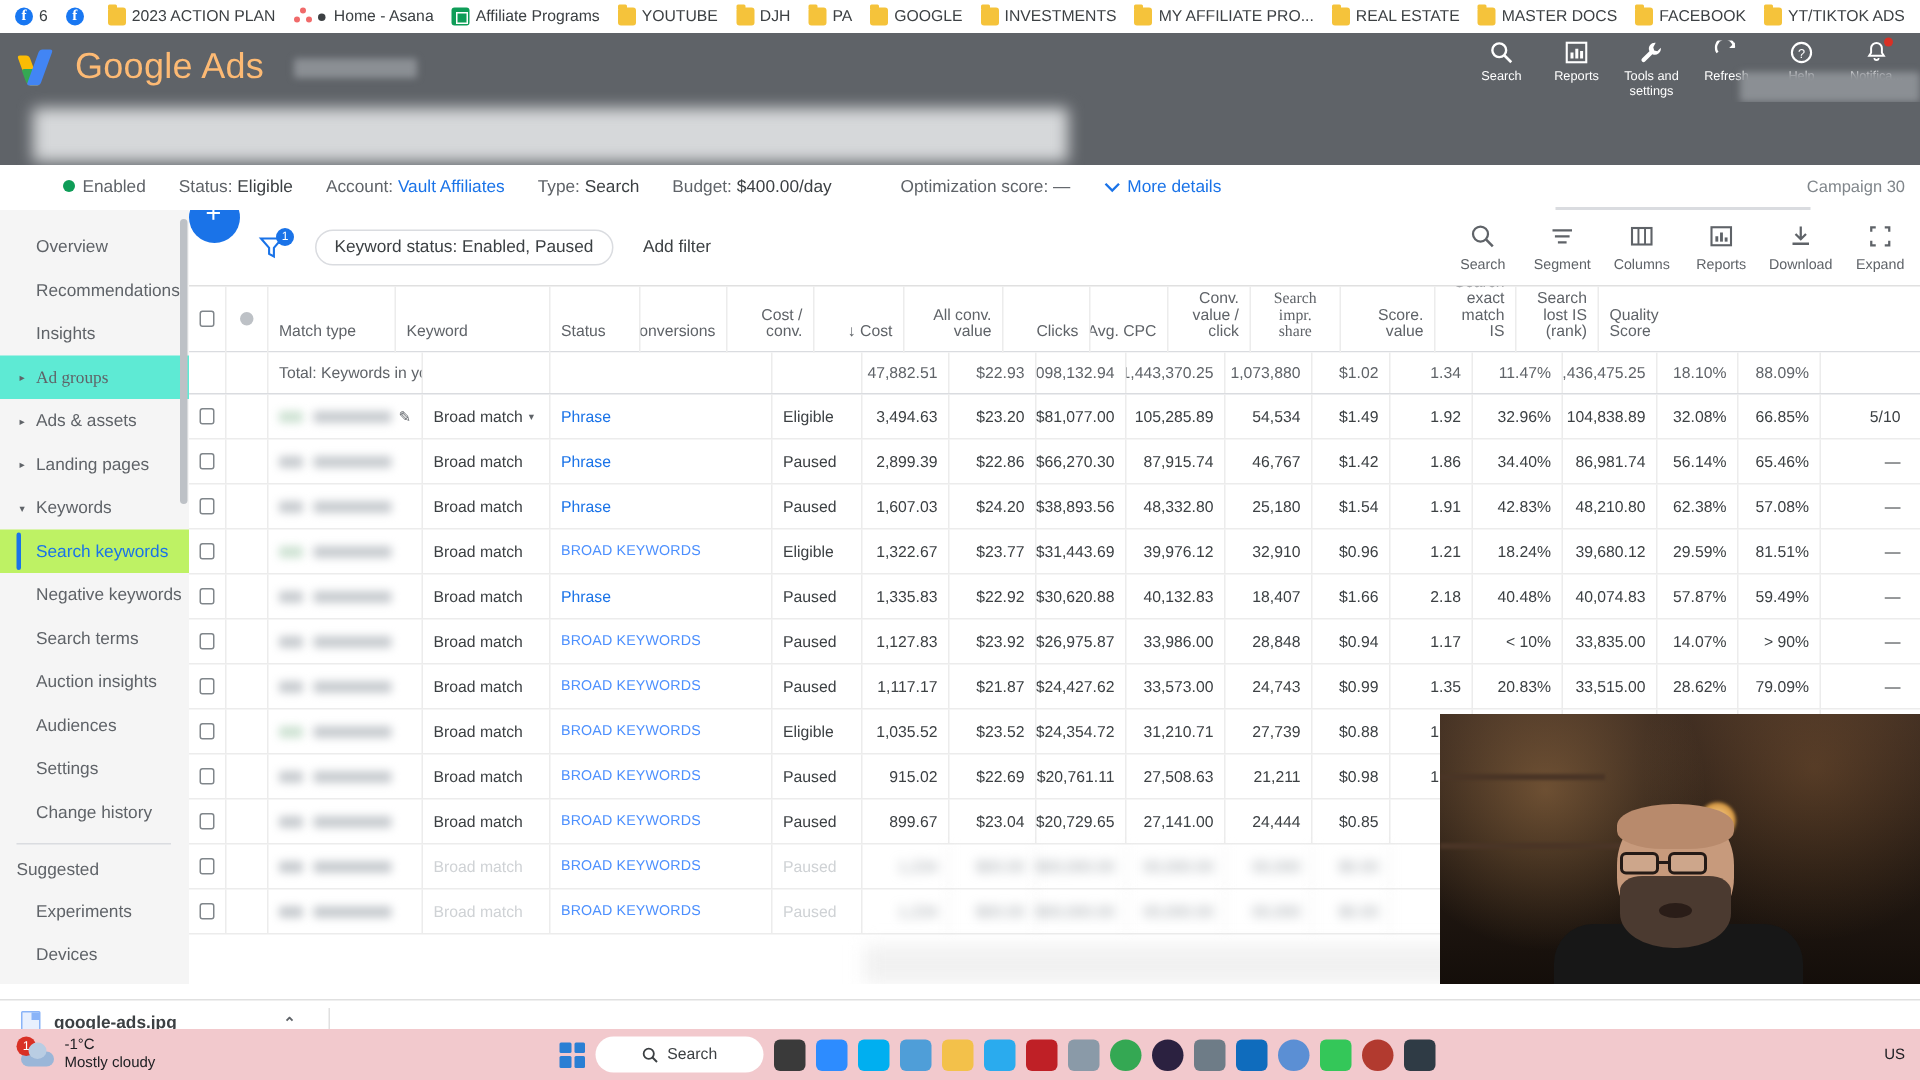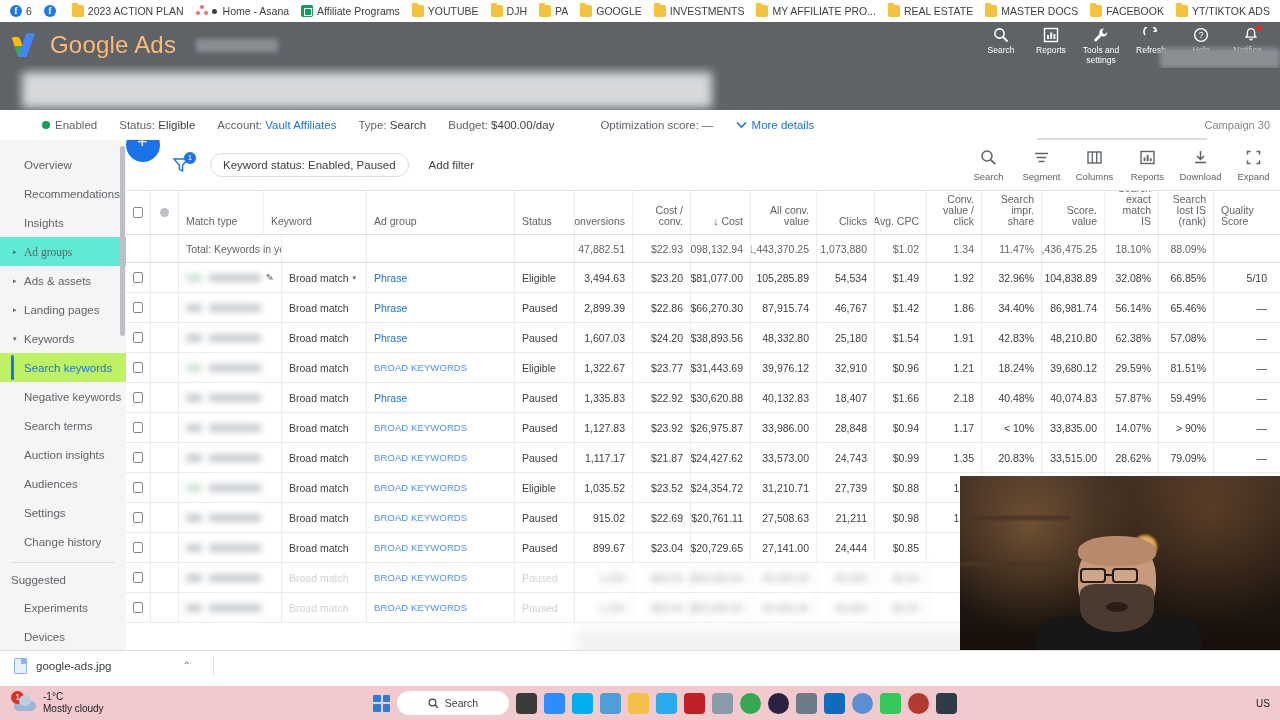--- a/index.html
+++ b/index.html
@@ -223,23 +223,23 @@
   .wc-glass.l { left:120px; }
   .wc-glass.r { left:152px; }
   .wc-bridge { position:absolute; left:146px; top:98px; width:8px; height:2px;
      background:#241a16; }
   .wc-body { position:absolute; left:76px; top:140px; width:166px; height:44px;
      border-radius:26px 26px 0 0; background:#171717; }
   .wc-chair { position:absolute; left:44px; top:126px; width:232px; height:58px;
      border-radius:14px; background:#231a16; z-index:-1; }
 
   
-  .dlbar { position:absolute; left:0; bottom:40px; width:1280px; height:30px;
+  .dlbar { position:absolute; left:0; bottom:24px; width:1280px; height:30px;
      background:#fff; border-top:1px solid #e0e0e0; display:flex;
-     align-items:center; }
+     align-items:center;font-weight:bold; }
   .dl-chip { display:flex; align-items:center; gap:9px; padding-left:14px;
      font-size:11.5px; color:#3c4043; }
   .dl-fileico { width:13px; height:16px; background:#e8f0fe;
      border:1px solid #8ab4f8; border-radius:1px; position:relative; }
   .dl-fileico:after{ content:""; position:absolute; right:0; top:0; width:5px;
      height:5px; background:#8ab4f8; }
   .dl-caret { margin-left:62px; color:#5f6368; font-size:10px; }
   .dl-div { margin-left:22px; width:1px; height:20px; background:#e0e0e0; }
 
   
@@ -557,30 +557,29 @@
 
       <div class="trow thead">
         <div class="tc c-check" style="align-items:center;padding-bottom:0;">
             <span class="cbox"></span>
           </div>
         <div class="tc c-stat" style="align-items:center;padding-bottom:0;">
             <span class="gdot"></span>
           </div>
         <div class="tc c-match">Match type</div>
         <div class="tc c-kw">Keyword</div>
-        <div class="tc c-ag">Ad group</div>
         <div class="tc c-status">Status</div>
         <div class="tc c-conv num">Conversions</div>
         <div class="tc c-costconv num" style="white-space:normal;text-align:right;">Cost / conv.</div>
         <div class="tc c-cost num">↓ Cost</div>
         <div class="tc c-allconv num" style="white-space:normal;text-align:right;">All conv. value</div>
         <div class="tc c-clicks num">Clicks</div>
         <div class="tc c-cpc num">Avg. CPC</div>
         <div class="tc c-cvc num" style="white-space:normal;text-align:right;">Conv. value / click</div>
-        <div class="tc c-sis num" style="white-space:normal;text-align:right;">Search impr. share</div>
+        <div class="tc c-sis num" style="white-space:normal;text-align:center;font-family:Liberation Serif, serif;">Search impr. share</div>
         <div class="tc c-cv num" style="white-space:normal;text-align:right;">Score. value</div>
         <div class="tc c-semis num" style="white-space:normal;text-align:right;">Search exact match IS</div>
         <div class="tc c-slis num" style="white-space:normal;text-align:right;">Search lost IS (rank)</div>
         <div class="tc c-qs nb" style="white-space:normal;">Quality Score</div>
       </div>
 
       <div class="trow ttot">
         <div class="tc c-check"></div>
         <div class="tc c-stat"></div>
         <div class="tc" style="width:103px;">

